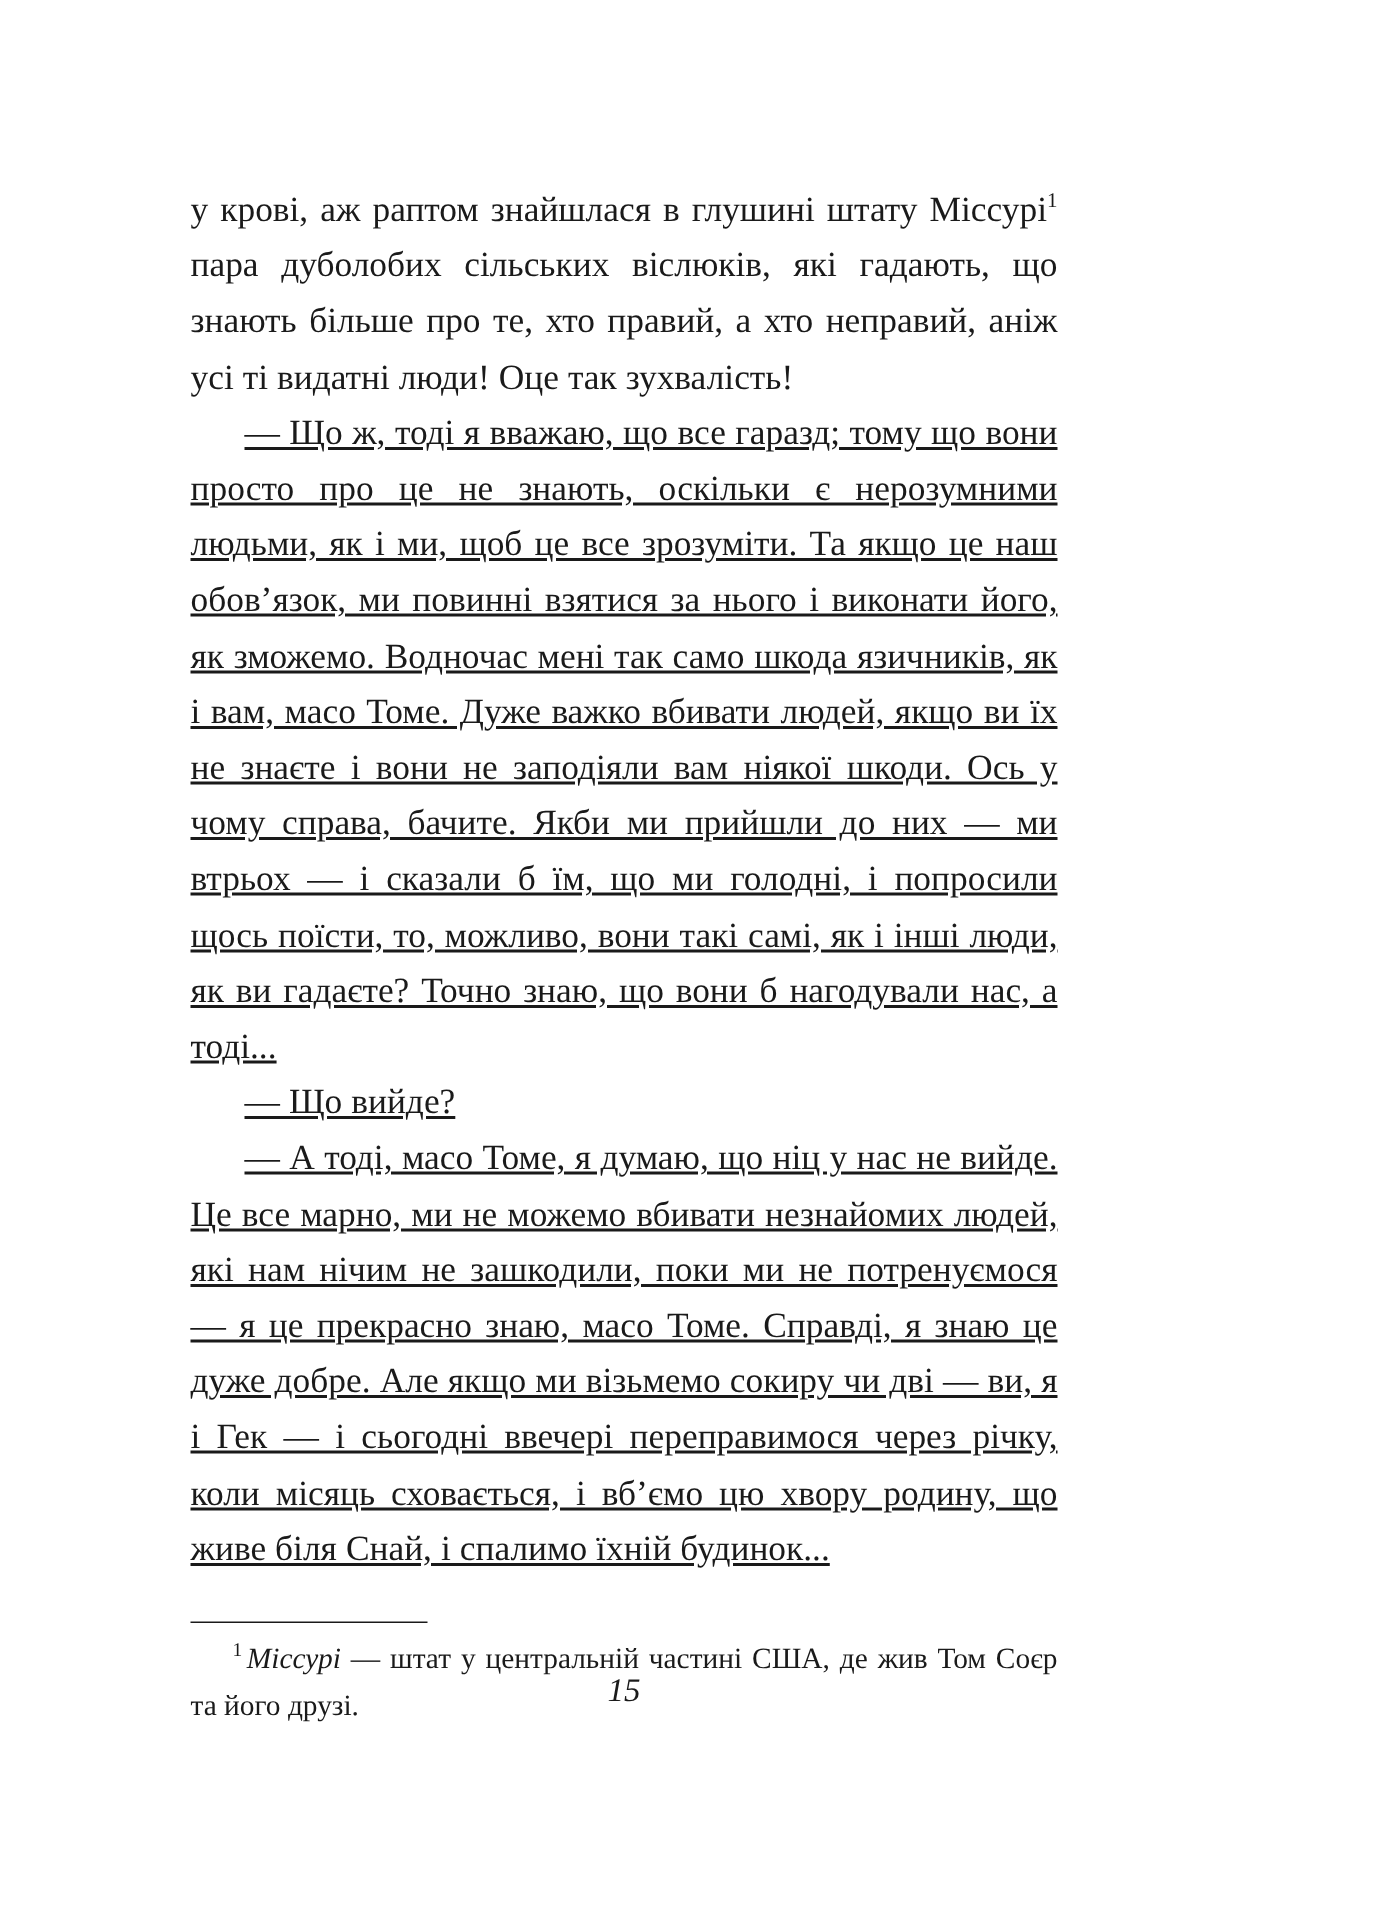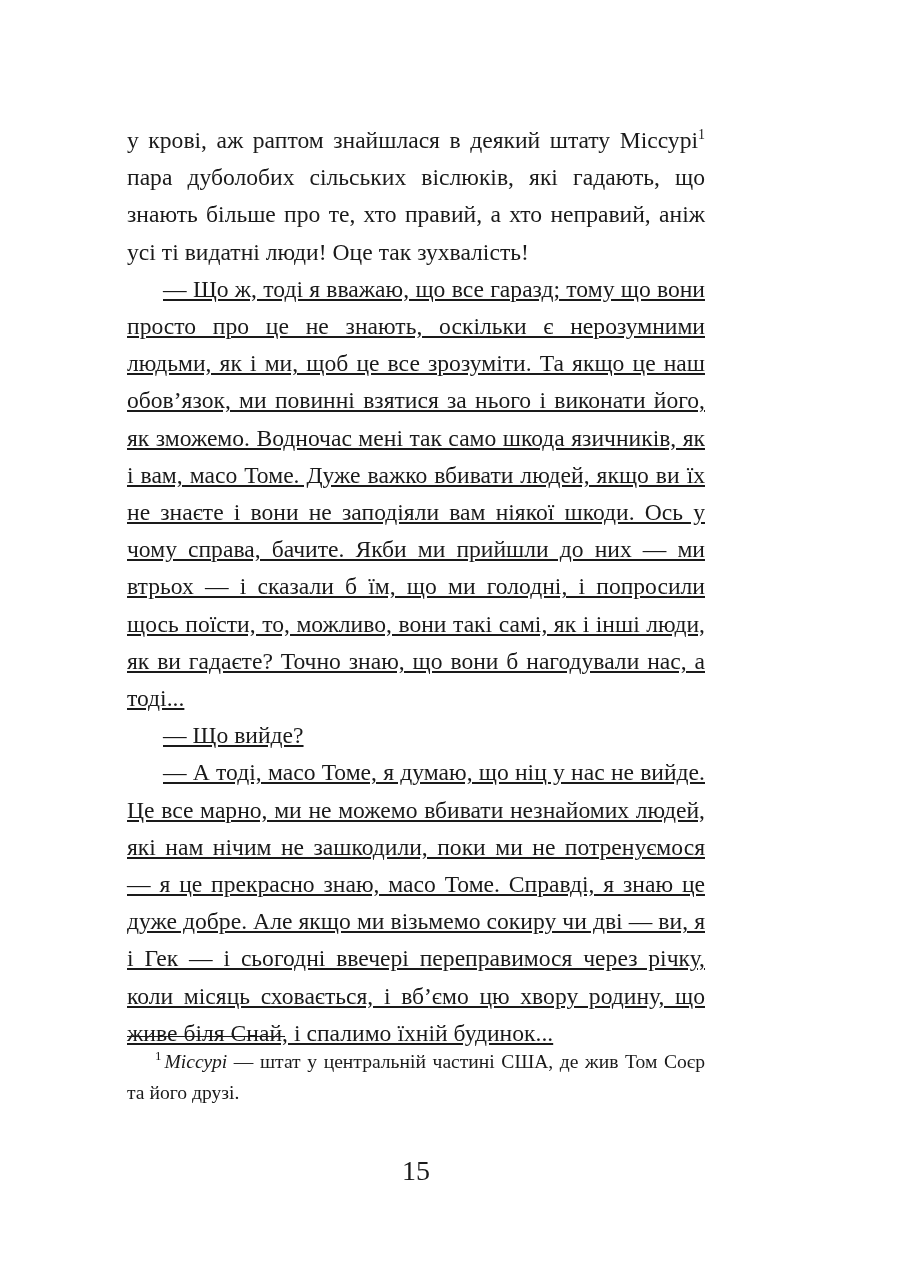--- a/index.html
+++ b/index.html
@@ -49,21 +49,21 @@
 
   .para.dialogue {
     text-indent: 36px;
     text-decoration: underline;
   }
 
   
   .footnote-block {
     position: absolute;
     left: 127px;
-    top: 1036px;
+    top: 1081px;
     width: 578px;
   }
 
   .footnote-rule {
     width: 158px;
     height: 0;
     border-top: 1.4px solid #1a1a1a;
     margin: 0 0 9px 0;
   }
 
@@ -92,33 +92,33 @@
     line-height: 0;
   }
 
   
   .folio {
     position: absolute;
     left: 127px;
     top: 1113px;
     width: 578px;
     text-align: center;
-    font-size: 28px;
+    font-size: 22px;
+    font-style: italic;
     line-height: 28px;
-    margin-top: 44px;
   }
 </style>
 </head>
 <body>
 
 <div class="page">
 
   <div class="text-column">
 
-    <p class="para"><span>у крові, аж раптом знайшлася в деякий штату Міссурі</span><span class="sup-marker">1</span><span> пара дуболобих сільських віслюків, які гадають, що знають більше про те, хто правий, а хто неправий, аніж усі ті видатні люди! Оце так зухвалість!</span></p>
+    <p class="para"><span>у крові, аж раптом знайшлася в глушині штату Міссурі</span><span class="sup-marker">1</span><span> пара дуболобих сільських віслюків, які гадають, що знають більше про те, хто правий, а хто неправий, аніж усі ті видатні люди! Оце так зухвалість!</span></p>
 
 
     <p class="para dialogue">— Що ж, тоді я вважаю, що все гаразд; тому що вони просто про це не знають, оскільки є нерозумними людьми, як і ми, щоб це все зрозуміти. Та якщо це наш обов’язок, ми повинні взятися за нього і виконати його, як зможемо. Водночас мені так само шкода язичників, як і вам, масо Томе. Дуже важко вбивати людей, якщо ви їх не знаєте і вони не заподіяли вам ніякої шкоди. Ось у чому справа, бачите. Якби ми прийшли до них — ми втрьох — і сказали б їм, що ми голодні, і попросили щось поїсти, то, можливо, вони такі самі, як і інші люди, як ви гадаєте? Точно знаю, що вони б нагодували нас, а тоді...</p>
 
     <p class="para dialogue">— Що вийде?</p>
 
     <p class="para dialogue">— А тоді, масо Томе, я думаю, що ніц у нас не вийде. Це все марно, ми не можемо вбивати незнайомих людей, які нам нічим не зашкодили, поки ми не потренуємося — я це прекрасно знаю, масо Томе. Справді, я знаю це дуже добре. Але якщо ми візьмемо сокиру чи дві — ви, я і Гек — і сьогодні ввечері переправимося через річку, коли місяць сховається, і вб’ємо цю хвору родину, що живе біля Снай, і спалимо їхній будинок...</p>
 
   </div>
 

